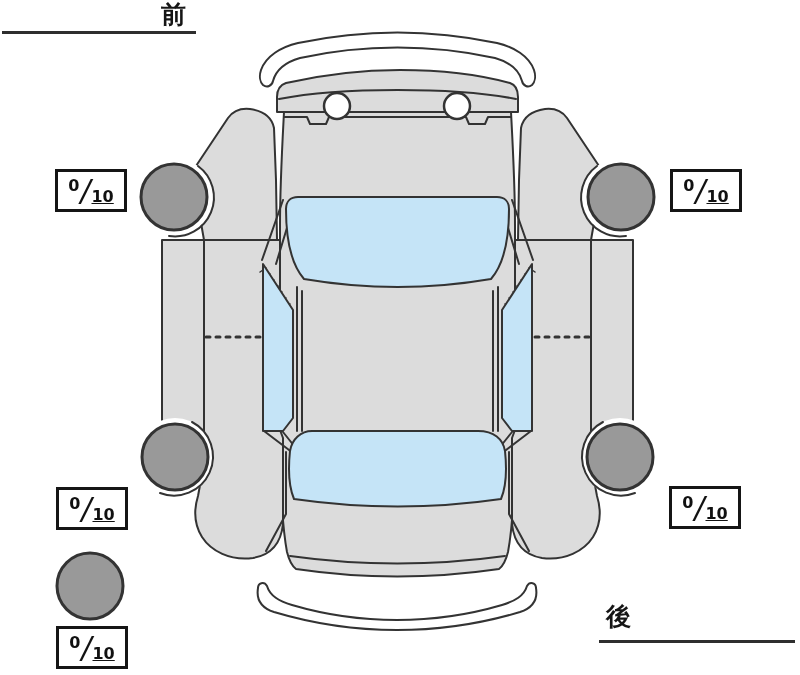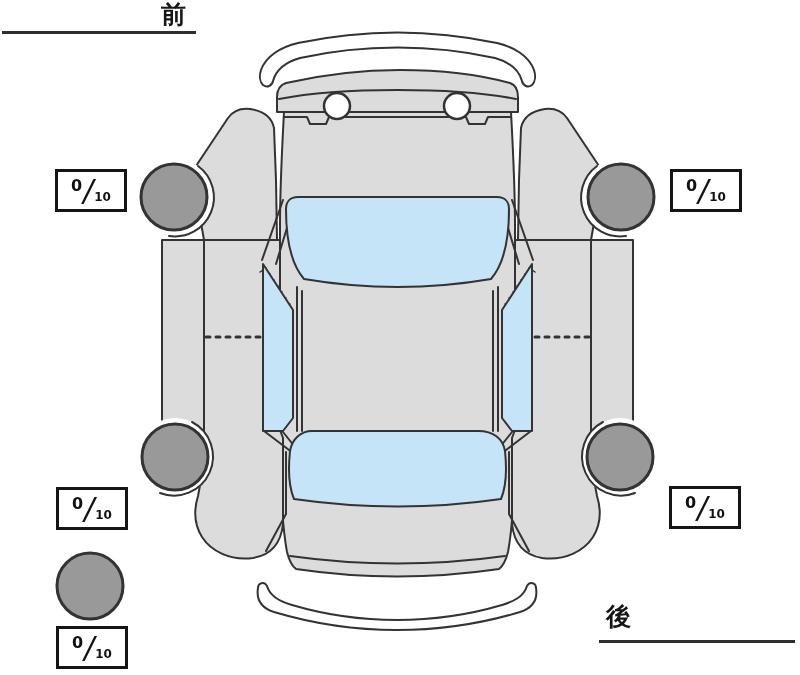--- a/index.html
+++ b/index.html
@@ -5,21 +5,21 @@
   html,body{margin:0;padding:0;background:#fff;}
   .page{position:relative;width:800px;height:675px;background:#ffffff;overflow:hidden;
         font-family:"DejaVu Sans",sans-serif;}
   .car-svg{position:absolute;left:0;top:0;width:800px;height:675px;}
   .orient-label{position:absolute;font-size:25px;font-weight:600;color:#151515;line-height:1;}
   .rule{position:absolute;height:3px;background:#2e2e2e;}
   .score-box{position:absolute;width:66px;height:37px;border:3px solid #151515;background:#fff;
              display:flex;align-items:center;justify-content:center;color:#111;}
   .score-box .v{font-size:16px;font-weight:bold;transform:translateY(-5px);}
   .score-box .s{font-size:30px;font-style:italic;margin:0 1px;transform:translateY(0);}
-  .score-box .m{font-size:12px;font-weight:bold;transform:translateY(6px);}
+  .score-box .m{font-size:16px;font-weight:bold;transform:translateY(6px);text-decoration:underline;}
 </style>
 </head>
 <body>
 
 <div class="page">
 
   <div class="orient-label" style="left:161px;top:2px;">前</div>
   <div class="rule" style="left:2px;top:31px;width:194px;"></div>
   <div class="orient-label" style="left:606px;top:604px;">後</div>
   <div class="rule" style="left:599px;top:640px;width:196px;"></div>

